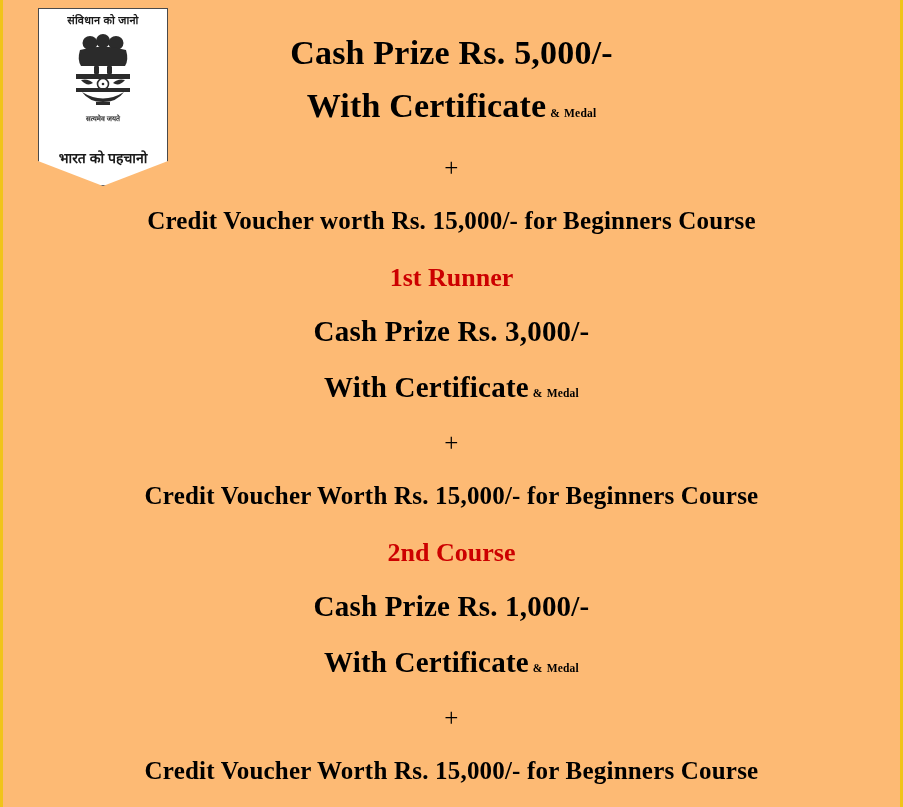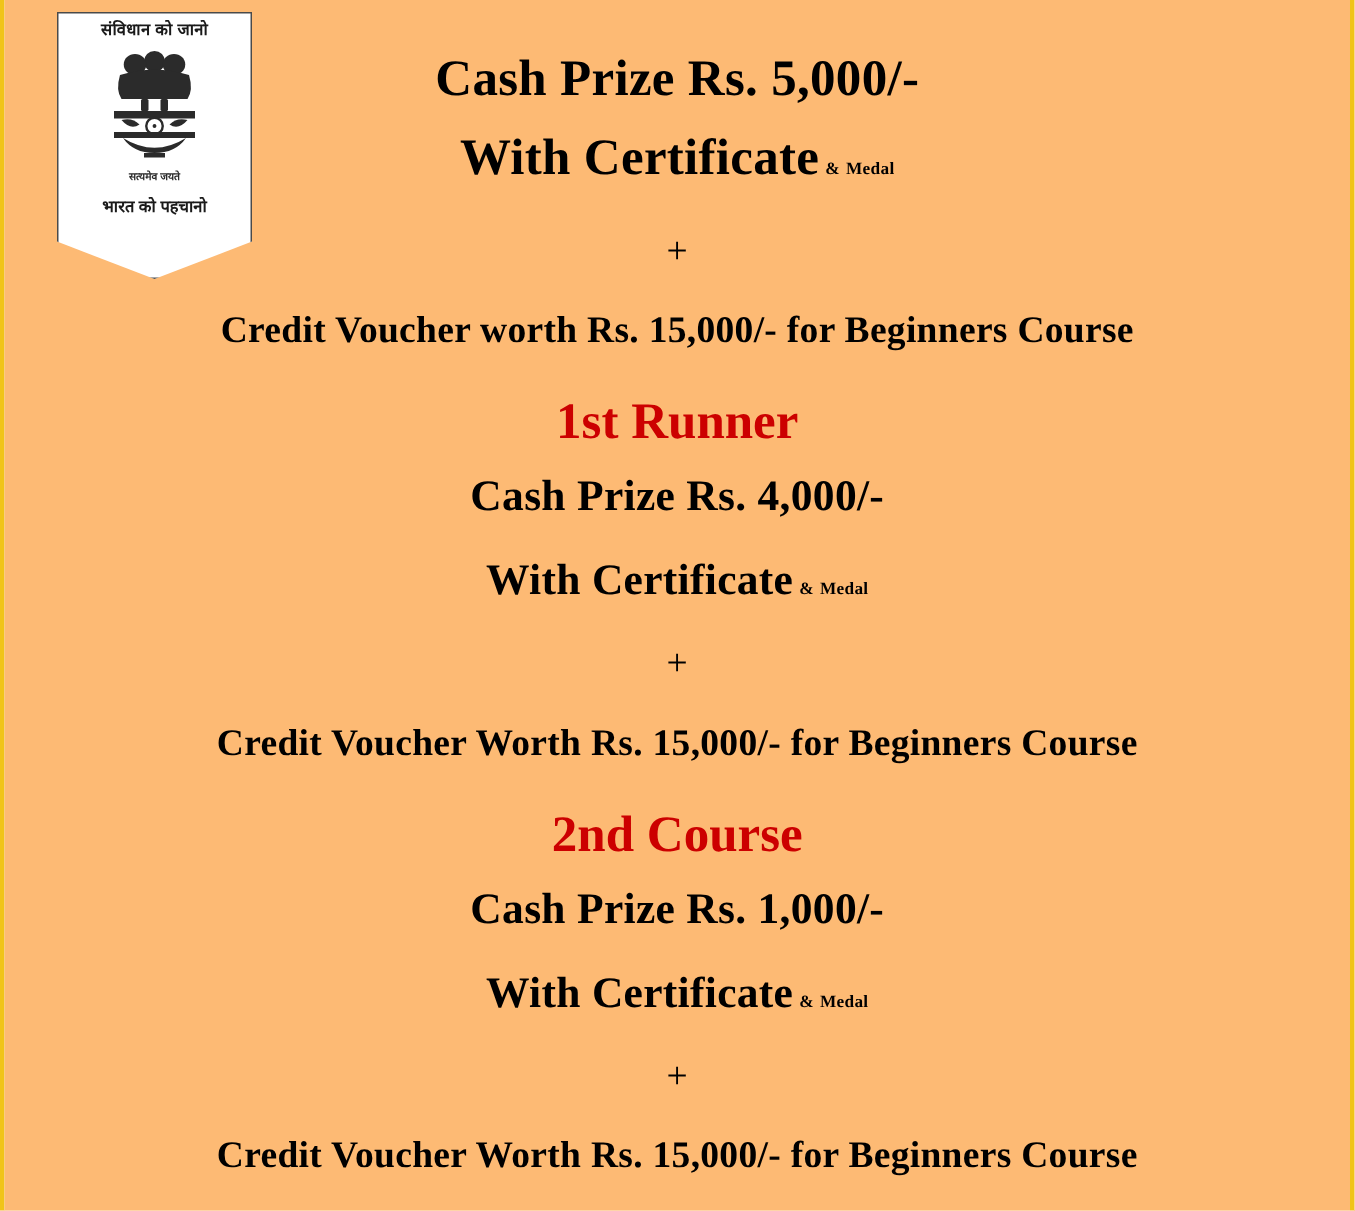--- a/index.html
+++ b/index.html
@@ -84,24 +84,24 @@
   .emblem-motto {
     font-family: "Liberation Sans", "DejaVu Sans", sans-serif;
     font-size: 7px;
     font-weight: 700;
     color: #2a2a2a;
     margin-top: 1px;
     line-height: 1;
   }
   .emblem-bottom-text {
     font-family: "Liberation Sans", "DejaVu Sans", sans-serif;
-    font-size: 11px;
+    font-size: 14px;
     font-weight: 700;
     color: #1a1a1a;
-    margin-top: 11px;
+    margin-top: 29px;
     line-height: 1;
   }
 
   
   .content {
     position: absolute;
     left: 0;
     right: 0;
     top: 0;
     text-align: center;
@@ -124,21 +124,21 @@
     font-size: 25px;
     line-height: 1;
   }
   .plus {
     font-size: 25px;
     line-height: 1;
     font-weight: 400;
   }
   .runner {
     color: #cc0000;
-    font-size: 34px;
+    font-size: 26px;
     font-weight: 700;
     line-height: 1;
   }
   .small-caps-word {
     font-size: 0.72em;
   }
 
   
   .l1  { position: absolute; left: 0; right: 0; top: 20px; margin-top: 16px; }
   .l2  { position: absolute; left: 0; right: 0; top: 89px; }
@@ -207,21 +207,21 @@
       <span class="line big small-caps-word">&amp;</span>
       <span class="line big small-caps-word">Medal</span>
     </div>
 
     <div class="l3 line plus">+</div>
 
     <div class="l4 line course">Credit Voucher worth Rs. 15,000/- for Beginners Course</div>
 
     <div class="l5 runner">1st Runner</div>
 
-    <div class="l6 line medium">Cash Prize Rs. 4,000/-</div>
+    <div class="l6 line medium">Cash Prize Rs. 3,000/-</div>
 
     <div class="l7">
       <span class="line medium">With Certificate</span>
       <span class="line medium small-caps-word">&amp;</span>
       <span class="line medium small-caps-word">Medal</span>
     </div>
 
     <div class="l8 line plus">+</div>
 
     <div class="l9 line course">Credit Voucher Worth Rs. 15,000/- for Beginners Course</div>

